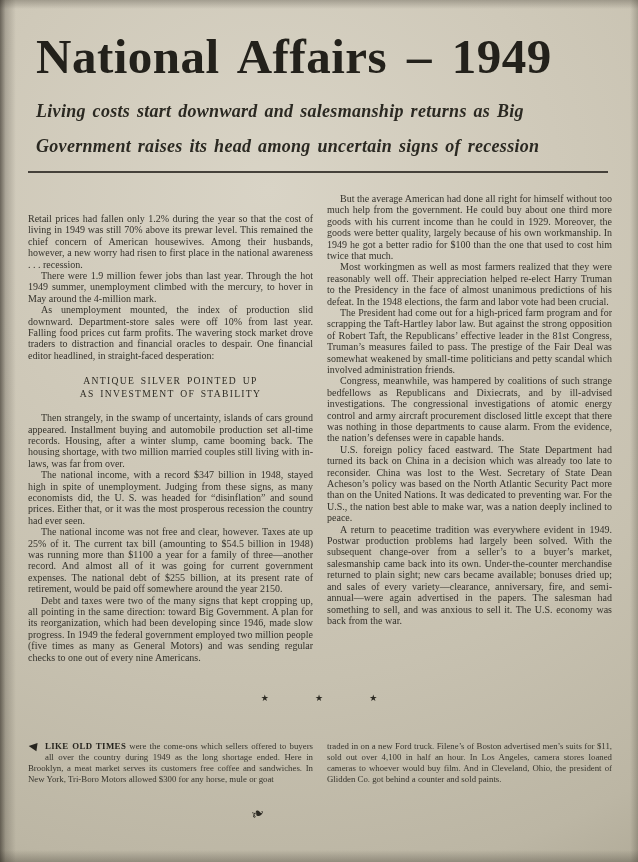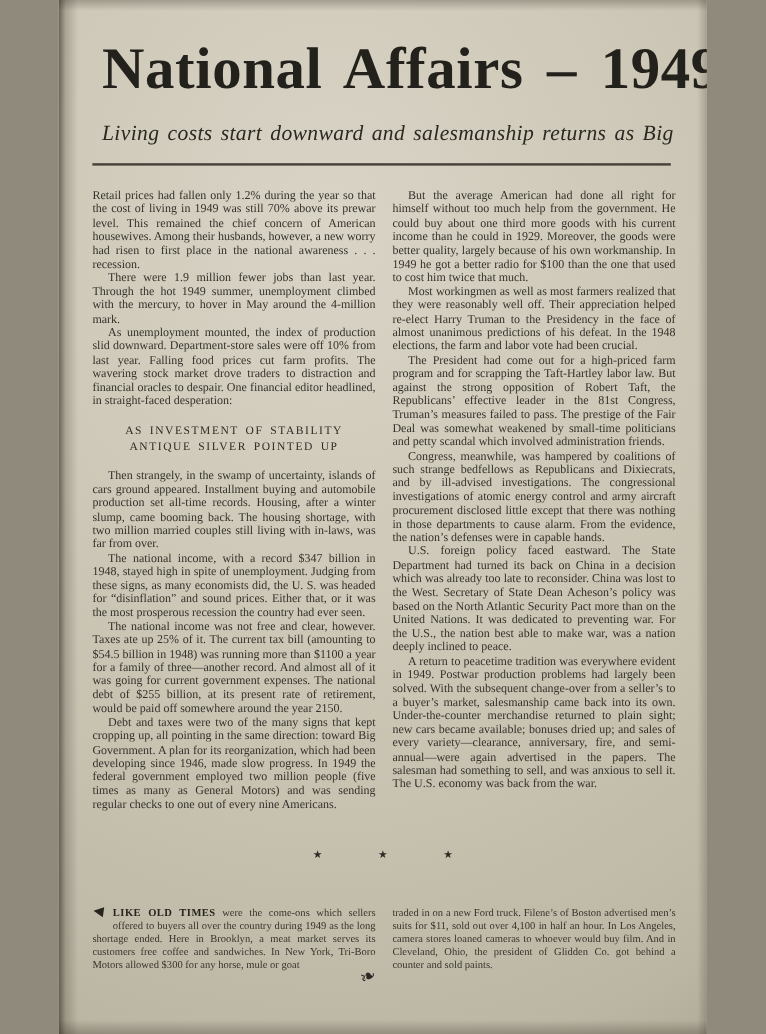--- a/index.html
+++ b/index.html
@@ -1,18 +1,18 @@
 <!DOCTYPE html>
 <html><head>
 <meta charset="utf-8">
 <style>
   html,body{margin:0;padding:0;background:#8f8a7c;}
   .page{
     position:relative;
-    width:540px;height:862px;
+    width:638px;height:862px;
     margin:0 auto;
     overflow:hidden;
     font-family:"Liberation Serif",serif;
     color:#34322b;
     background:
       radial-gradient(ellipse 130% 95% at 42% 22%,
         #d9d4c6 0%, #cfc9b9 35%, #c7c1b0 60%, #bcb6a4 85%, #aba592 100%);
   }
   .edge-left{position:absolute;left:0;top:0;bottom:0;width:16px;
     background:linear-gradient(90deg, rgba(38,33,26,0.60) 0%, rgba(38,33,26,0.22) 35%, rgba(38,33,26,0) 100%);}
@@ -28,39 +28,39 @@
     margin:4px 0 0 0;
     font-size:49px;line-height:1.12;
     font-weight:bold;
     letter-spacing:0.5px;word-spacing:7px;
     color:#23211b;
     white-space:nowrap;
   }
   .subtitle{
     margin:15px 0 0 0;
     font-size:18px;line-height:22px;
-    font-weight:normal;font-style:italic;
+    font-weight:bold;font-style:italic;
     letter-spacing:0.3px;word-spacing:2px;
     color:#2b2922;
     white-space:nowrap;
   }
   .subtitle.second{margin-top:13px;}
   .header-rule{
     margin:14px 0 0 -8px;border:none;height:0;
     border-top:2px solid #45413a;
   }
 
   main.columns{
     display:flex;gap:14px;
     padding:20px 26px 0 28px;
   }
   .col{width:285px;font-size:10px;line-height:11.4px;text-align:justify;
     text-justify:inter-word;}
   .col p{margin:0;text-indent:13px;}
-  .col p.noindent{text-indent:0;}
+  .col p.noindent{text-indent:0;margin-top:20px;}
   .inline-headline{
     margin:13px 0 12px 0;
     text-align:center;
     font-size:9.6px;line-height:13px;
     letter-spacing:1.3px;word-spacing:2px;
     color:#2e2c25;
   }
 
   .stars-row{margin-top:30px;text-align:center;font-size:9px;color:#2d2b24;}
   .stars-row .star{display:inline-block;margin:0 22px;}
@@ -88,31 +88,32 @@
 <body>
 
 <div class="page">
   <div class="edge-top"></div>
   <div class="edge-right"></div>
   <div class="edge-bottom"></div>
 
   <header>
     <h1 class="title">National Affairs – 1949</h1>
     <p class="subtitle">Living costs start downward and salesmanship returns as Big</p>
+    <p class="subtitle second">Government raises its head among uncertain signs of recession</p>
     <hr class="header-rule">
   </header>
 
   <main class="columns">
     <section class="col">
       <p class="noindent">Retail prices had fallen only 1.2% during the year so that the cost of living in 1949 was still 70% above its prewar level. This remained the chief concern of American housewives. Among their husbands, however, a new worry had risen to first place in the national awareness . . . recession.</p>
       <p>There were 1.9 million fewer jobs than last year. Through the hot 1949 summer, unemployment climbed with the mercury, to hover in May around the 4-million mark.</p>
       <p>As unemployment mounted, the index of production slid downward. Department-store sales were off 10% from last year. Falling food prices cut farm profits. The wavering stock market drove traders to distraction and financial oracles to despair. One financial editor headlined, in straight-faced desperation:</p>
       <div class="inline-headline">
+        <div>ANTIQUE SILVER POINTED UP</div>
         <div>AS INVESTMENT OF STABILITY</div>
-        <div>ANTIQUE SILVER POINTED UP</div>
       </div>
       <p>Then strangely, in the swamp of uncertainty, islands of cars ground appeared. Installment buying and automobile production set all-time records. Housing, after a winter slump, came booming back. The housing shortage, with two million married couples still living with in-laws, was far from over.</p>
       <p>The national income, with a record $347 billion in 1948, stayed high in spite of unemployment. Judging from these signs, as many economists did, the U. S. was headed for “disinflation” and sound prices. Either that, or it was the most prosperous recession the country had ever seen.</p>
       <p>The national income was not free and clear, however. Taxes ate up 25% of it. The current tax bill (amounting to $54.5 billion in 1948) was running more than $1100 a year for a family of three—another record. And almost all of it was going for current government expenses. The national debt of $255 billion, at its present rate of retirement, would be paid off somewhere around the year 2150.</p>
       <p>Debt and taxes were two of the many signs that kept cropping up, all pointing in the same direction: toward Big Government. A plan for its reorganization, which had been developing since 1946, made slow progress. In 1949 the federal government employed two million people (five times as many as General Motors) and was sending regular checks to one out of every nine Americans.</p>
     </section>
 
     <section class="col">
       <p>But the average American had done all right for himself without too much help from the government. He could buy about one third more goods with his current income than he could in 1929. Moreover, the goods were better quality, largely because of his own workmanship. In 1949 he got a better radio for $100 than the one that used to cost him twice that much.</p>
       <p>Most workingmen as well as most farmers realized that they were reasonably well off. Their appreciation helped re-elect Harry Truman to the Presidency in the face of almost unanimous predictions of his defeat. In the 1948 elections, the farm and labor vote had been crucial.</p>

